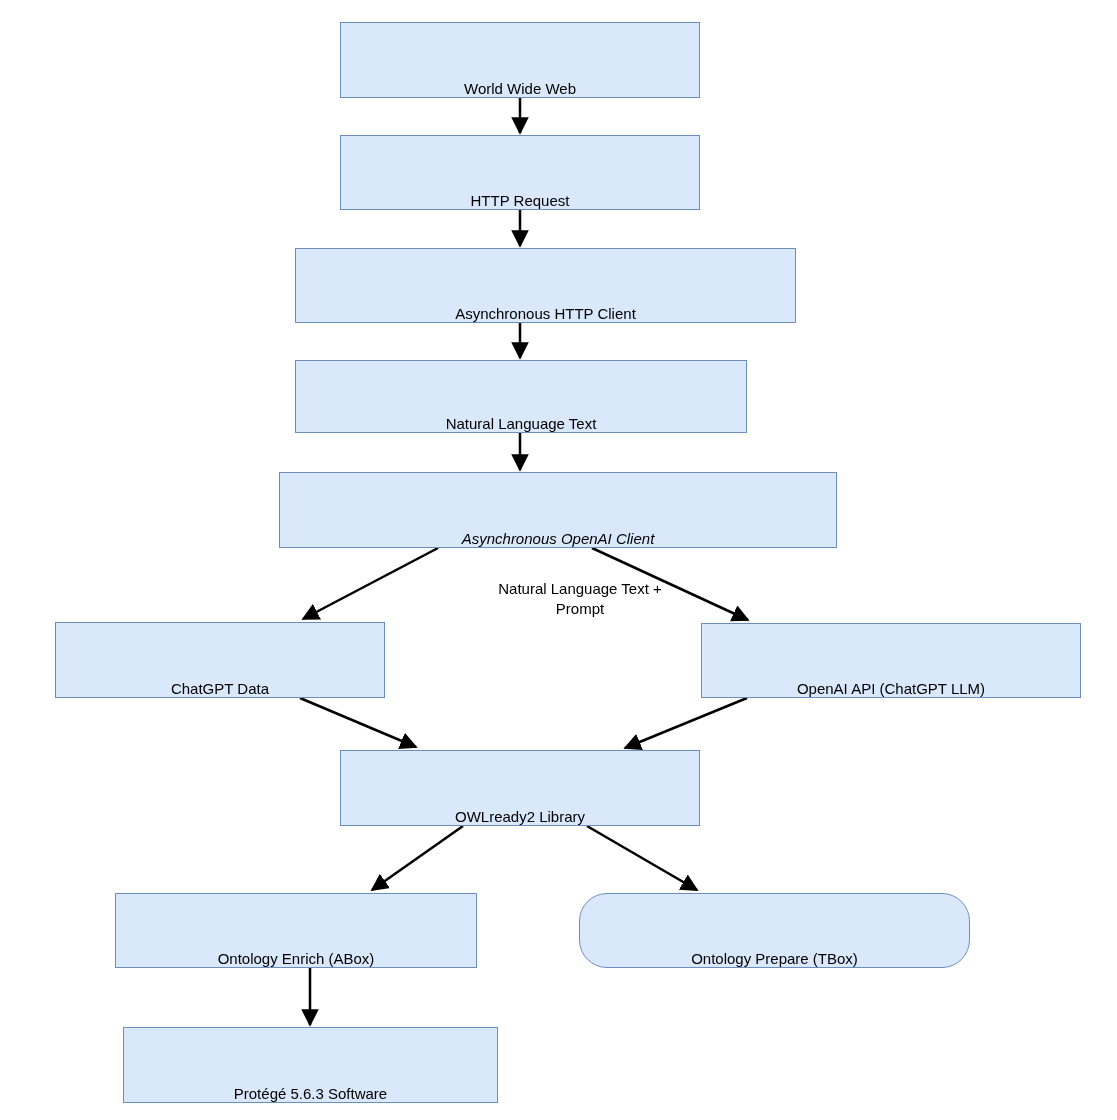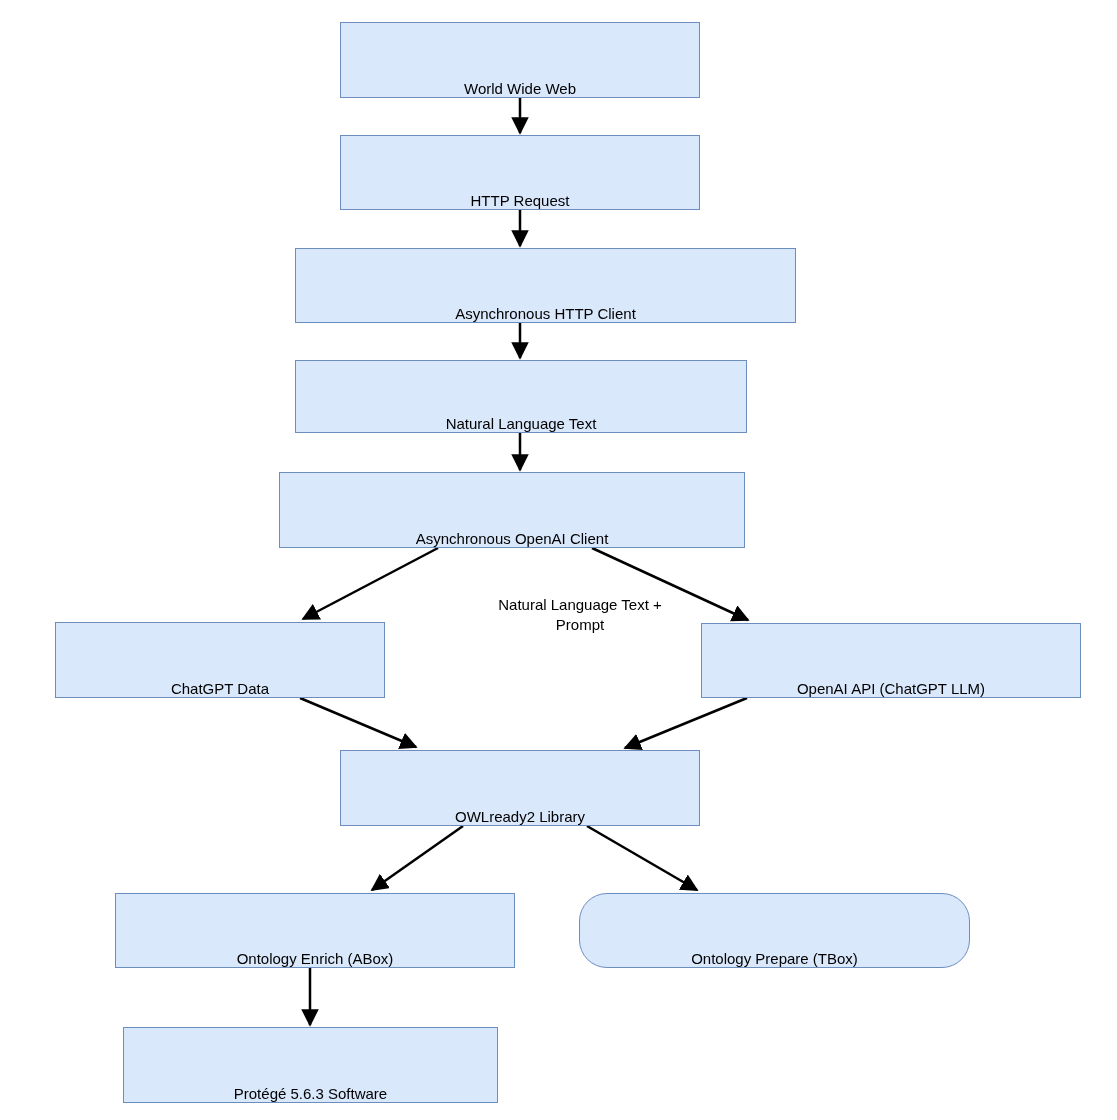--- a/index.html
+++ b/index.html
@@ -85,40 +85,40 @@
   </div>
 
   <div class="node" style="left:295px; top:248px; width:501px; height:75px;">
     <span>Asynchronous HTTP Client</span>
   </div>
 
   <div class="node" style="left:295px; top:360px; width:452px; height:73px;">
     <span>Natural Language Text</span>
   </div>
 
-  <div class="node" style="left:279px; top:472px; width:466px; height:76px;">
+  <div class="node" style="left:279px; top:472px; width:558px; height:76px;font-style:italic;">
     <span>Asynchronous OpenAI Client</span>
   </div>
 
-  <div class="edge-label" style="left:460px; top:579px; width:240px;margin-top:16px;">Natural Language Text +
+  <div class="edge-label" style="left:460px; top:579px; width:240px;">Natural Language Text +
 Prompt</div>
 
   <div class="node" style="left:55px;  top:622px; width:330px; height:76px;">
     <span>ChatGPT Data</span>
   </div>
 
   <div class="node" style="left:653px; top:623px; width:380px; height:75px;margin-left:48px;">
     <span>OpenAI API (ChatGPT LLM)</span>
   </div>
 
   <div class="node" style="left:340px; top:750px; width:360px; height:76px;">
     <span>OWLready2 Library</span>
   </div>
 
-  <div class="node" style="left:115px; top:893px; width:400px; height:75px;">
+  <div class="node" style="left:115px; top:893px; width:362px; height:75px;">
     <span>Ontology Enrich (ABox)</span>
   </div>
 
   <div class="node" style="left:579px; top:893px; width:391px; height:75px;border-radius:28px;">
     <span>Ontology Prepare (TBox)</span>
   </div>
 
   <div class="node" style="left:123px; top:1027px; width:375px; height:76px;">
     <span>Protégé 5.6.3 Software</span>
   </div>

